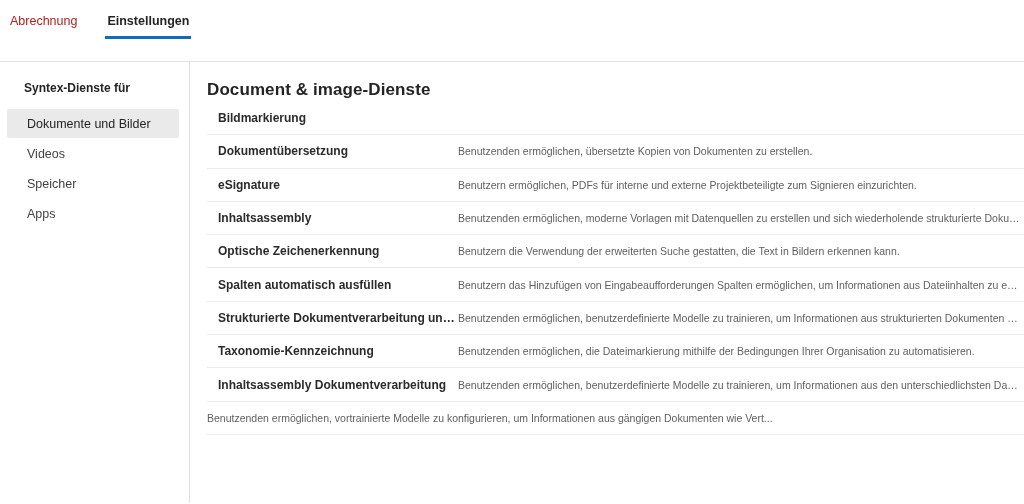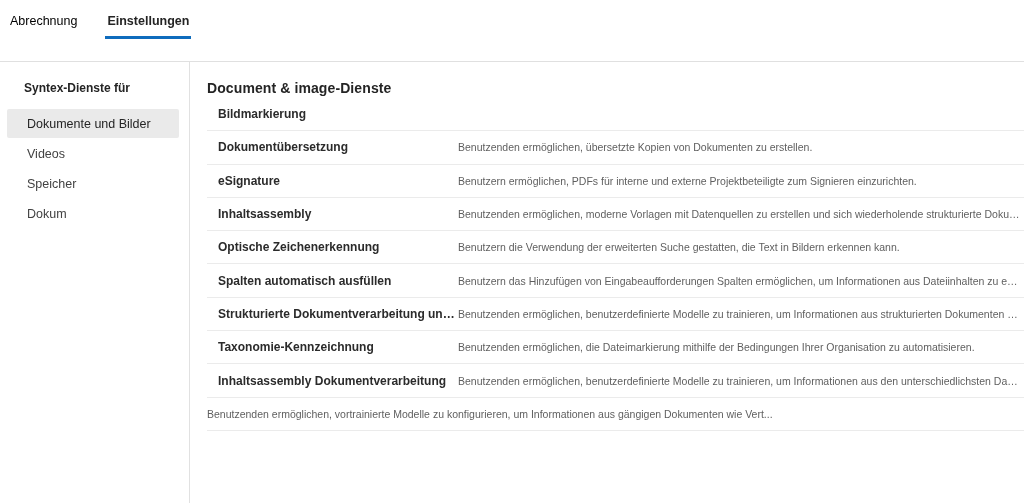--- a/index.html
+++ b/index.html
@@ -10,21 +10,21 @@
   .topbar {
     height: 62px;
     border-bottom: 1px solid #e0e0e0;
     display: flex;
     align-items: flex-start;
     padding: 12px 0 0 8px;
     background: #fff;
   }
   .tab {
     font-size: 12.5px;
-    color: #000000;
+    color: #b91c1c;
     margin-right: 26px;
     padding: 2px 2px 8px 2px;
     cursor: pointer;
     border-bottom: 3px solid transparent;
   }
   .tab.active {
     color: #242424;
     font-weight: 700;
     border-bottom: 3px solid var(--accent, #0f6cbd);
   }
@@ -63,21 +63,21 @@
     color: #242424;
   }
 
   
   .main {
     flex: 1;
     padding: 18px 0 0 17px;
     overflow: hidden;
   }
   .page-title {
-    font-size: 14px;
+    font-size: 17px;
     font-weight: 700;
     color: #242424;
     letter-spacing: 0.1px;
   }
   .table { margin-top: 2px; }
   .thead {
     display: flex;
     align-items: center;
     height: 40px;
     font-size: 11.5px;
@@ -129,21 +129,21 @@
   <div class="tab active">Einstellungen</div>
 </div>
 
 <div class="content">
 
   <div class="sidebar">
     <div class="sidebar-header">Syntex-Dienste für</div>
     <div class="side-item selected">Dokumente und Bilder</div>
     <div class="side-item">Videos</div>
     <div class="side-item">Speicher</div>
-    <div class="side-item">Dokum</div>
+    <div class="side-item">Apps</div>
   </div>
 
   <div class="main">
     <div class="page-title">Document &amp; image-Dienste</div>
 
     <div class="table">
 
       <div class="trow">
         <div class="td-dienst">Bildmarkierung</div>
       </div>

